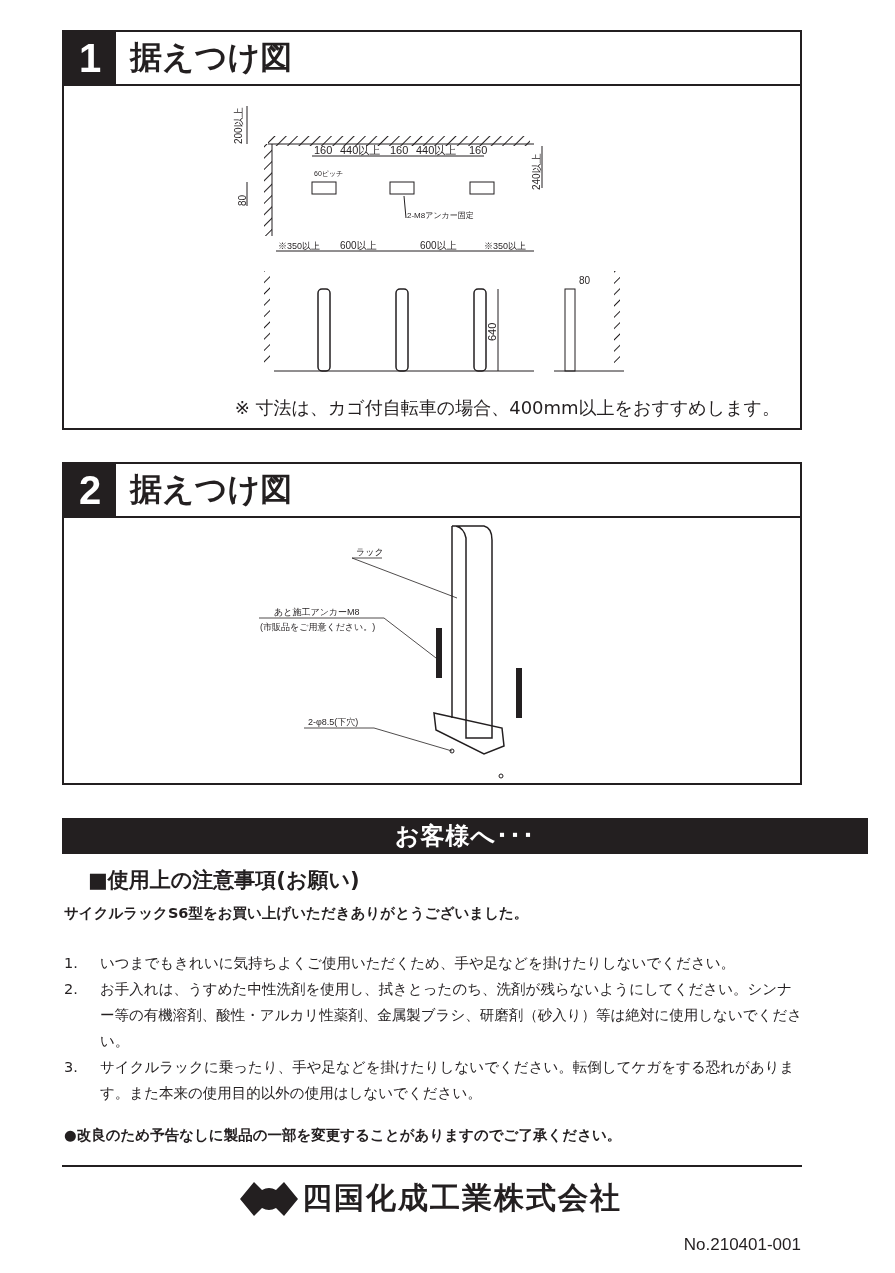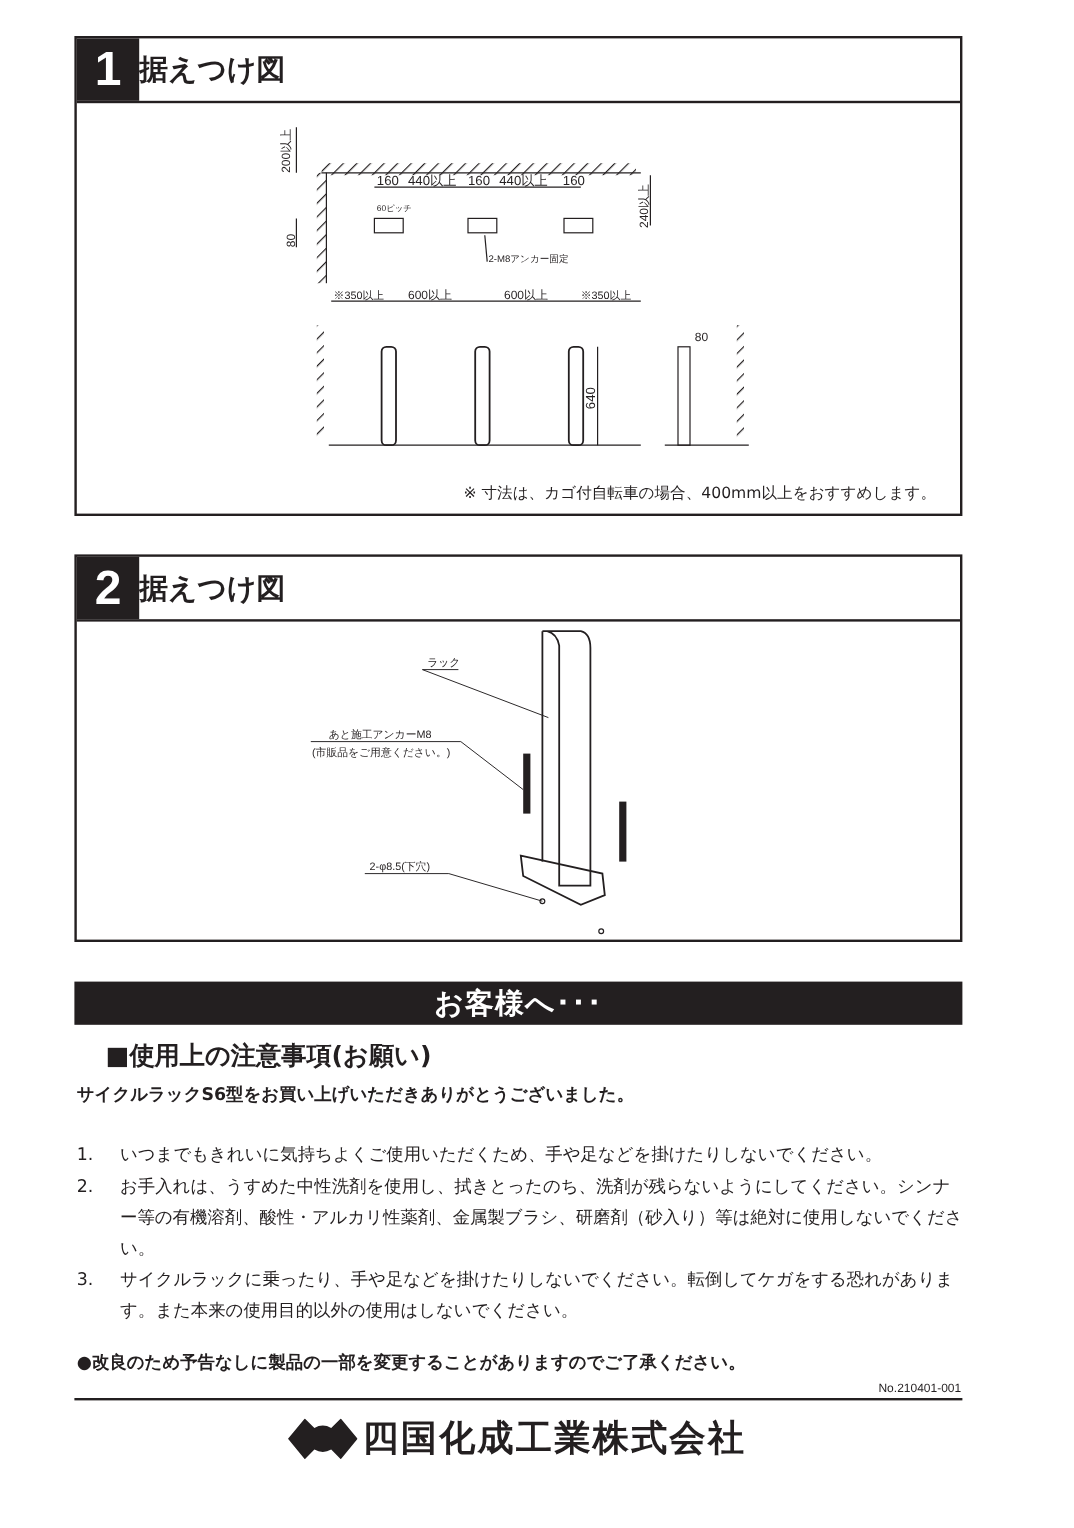--- a/index.html
+++ b/index.html
@@ -1,34 +1,34 @@
 <!DOCTYPE html>
 <html><head>
 <meta charset="utf-8">
 <style>
   html, body { margin: 0; padding: 0; background: #ffffff; }
   body { width: 895px; height: 1273px; position: relative; font-family: "DejaVu Sans", sans-serif; color: #231f20; overflow: hidden; }
   .section { position: absolute; left: 62px; width: 740px; border: 2px solid #231f20; box-sizing: border-box; }
   .sec-head { height: 52px; border-bottom: 2px solid #231f20; display: flex; align-items: center; }
   .sec-num { width: 52px; height: 52px; background: #231f20; color: #fff; font-weight: bold; font-size: 40px; display: flex; align-items: center; justify-content: center; font-family: "Liberation Sans", sans-serif; }
-  .sec-title { font-size: 24px; font-weight: bold; }
+  .sec-title { margin-left: 14px; font-size: 32px; font-weight: bold; }
   .sec-body { position: relative; }
-  .note { position: absolute; right: 20px; bottom: 10px; font-size: 13px; }
-  .banner { position: absolute; left: 62px; top: 818px; width: 740px; height: 36px; background: #231f20; color: #fff; font-weight: bold; font-size: 24px; display: flex; align-items: center; justify-content: center; letter-spacing: 1px; }
+  .note { position: absolute; right: 20px; bottom: 10px; font-size: 18px; }
+  .banner { position: absolute; left: 62px; top: 818px; width: 806px; height: 36px; background: #231f20; color: #fff; font-weight: bold; font-size: 24px; display: flex; align-items: center; justify-content: center; letter-spacing: 1px; }
   .h2 { position: absolute; left: 64px; top: 866px; font-size: 21px; font-weight: bold; margin-left: 24px; }
   .lead { position: absolute; left: 64px; top: 902px; font-size: 14.5px; font-weight: bold; line-height: 22px; text-align: center; }
   .list { position: absolute; left: 64px; top: 950px; width: 740px; font-size: 14.5px; line-height: 26px; }
   .li { display: flex; }
   .li-num { width: 36px; flex: none; }
   .li-text { flex: 1; }
   .footer-note { position: absolute; left: 64px; top: 1126px; font-size: 14.5px; font-weight: bold; }
   .rule { position: absolute; left: 62px; top: 1165px; width: 740px; height: 2px; background: #231f20; }
   .logo { position: absolute; left: 240px; top: 1178px; display: flex; align-items: center; }
   .logo-text { font-size: 30px; font-weight: bold; margin-left: 4px; letter-spacing: 2px; }
-  .docno { position: absolute; right: 94px; top: 1152px; font-size: 10px; font-family: "Liberation Sans", sans-serif; }
+  .docno { position: absolute; right: 94px; top: 1235px; font-size: 17px; font-family: "Liberation Sans", sans-serif; }
   svg text { font-family: "Liberation Sans", sans-serif; fill: #231f20; }
 </style>
 </head>
 <body>
 
 <div class="section" style="top:30px;height:400px;">
   <div class="sec-head">
     <div class="sec-num">1</div>
     <div class="sec-title">据えつけ図</div>
   </div>

